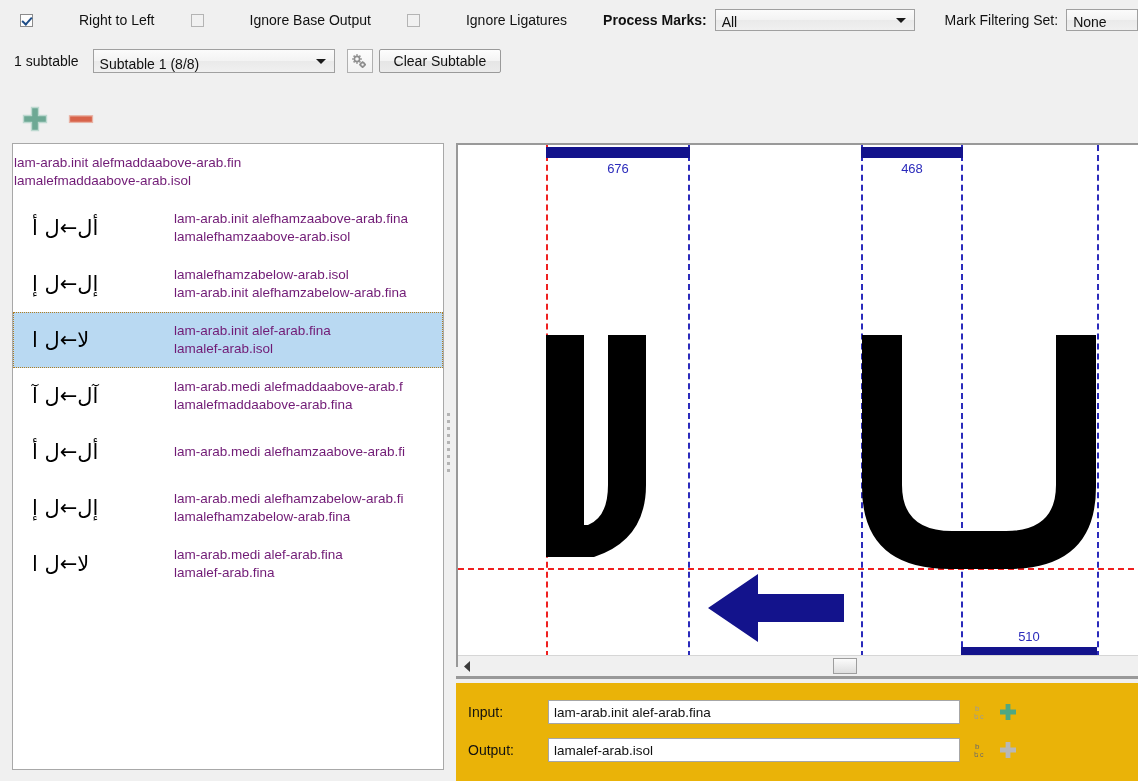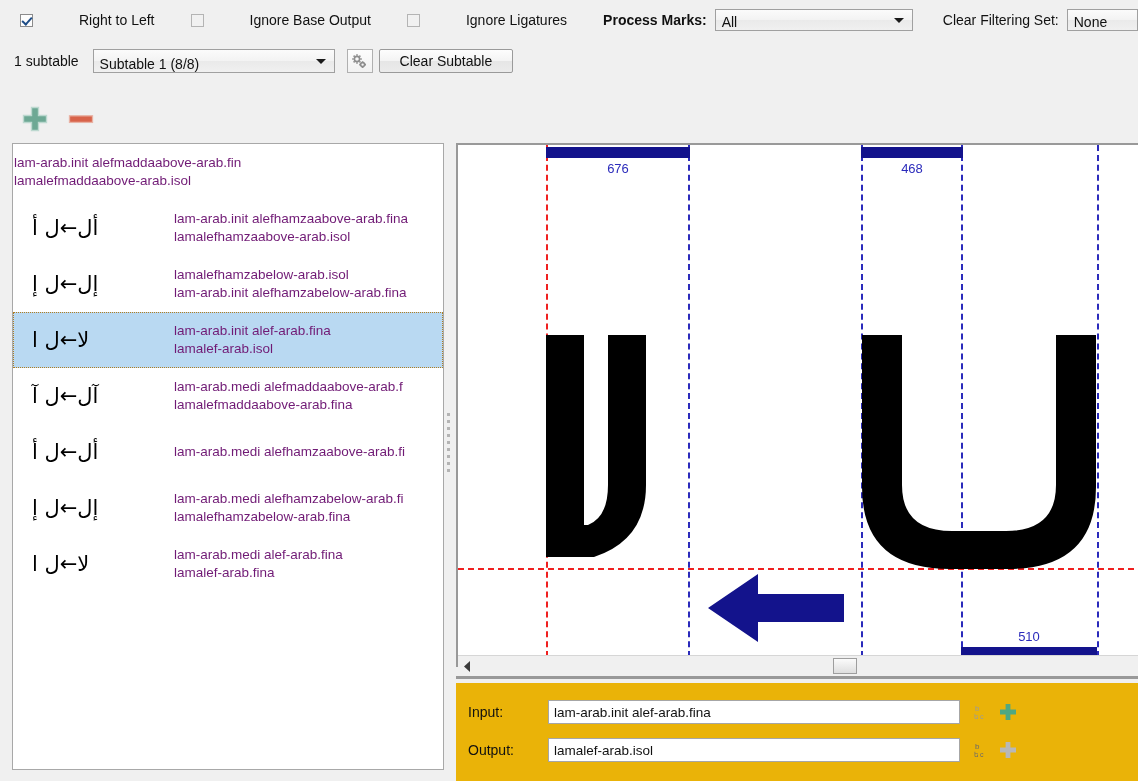--- a/index.html
+++ b/index.html
@@ -91,21 +91,21 @@
     width: 1138px; height: 38px;
     display: flex; align-items: center;
   }
   .btn {
     height: 24px;
     border: 1px solid #9a9a9a;
     border-radius: 2px;
     background: linear-gradient(to bottom, #fdfdfd 0%, #f4f4f4 48%, #e6e6e6 52%, #ebebeb 100%);
     font-size: 14px;
     color: #111;
-    padding: 0 20px;
+    padding: 0 14px;
     display: flex; align-items: center;
     cursor: default;
     box-sizing: border-box;
   }
   .gear-btn {
     width: 26px; height: 24px;
     border: 1px solid #b0b0b0;
     background: linear-gradient(to bottom, #fdfdfd 0%, #f2f2f2 100%);
     display: flex; align-items: center; justify-content: center;
     box-sizing: border-box;
@@ -323,21 +323,21 @@
       <span class="chk-label">Ignore Ligatures</span>
     </div>
 
     <span class="tb-label" style="margin-left:36px;font-weight:bold;">Process Marks:</span>
 
     <div class="combo" style="width:240px; margin-left:8px;">
       <span class="combo-text">All</span>
       <span class="combo-arrow"></span>
     </div>
 
-    <span class="tb-label" style="margin-left:30px;">Clear Filtering Set:</span>
+    <span class="tb-label" style="margin-left:30px;">Mark Filtering Set:</span>
 
     <div class="combo" style="width:86px; margin-left:8px;">
       <span class="combo-text">None</span>
     </div>
   </div>
 
   <div class="toolbar-row2">
     <span class="tb-label" style="margin-left:14px;">1 subtable</span>
 
     <div class="combo" style="width:242px; height:24px; margin-left:14px;">

